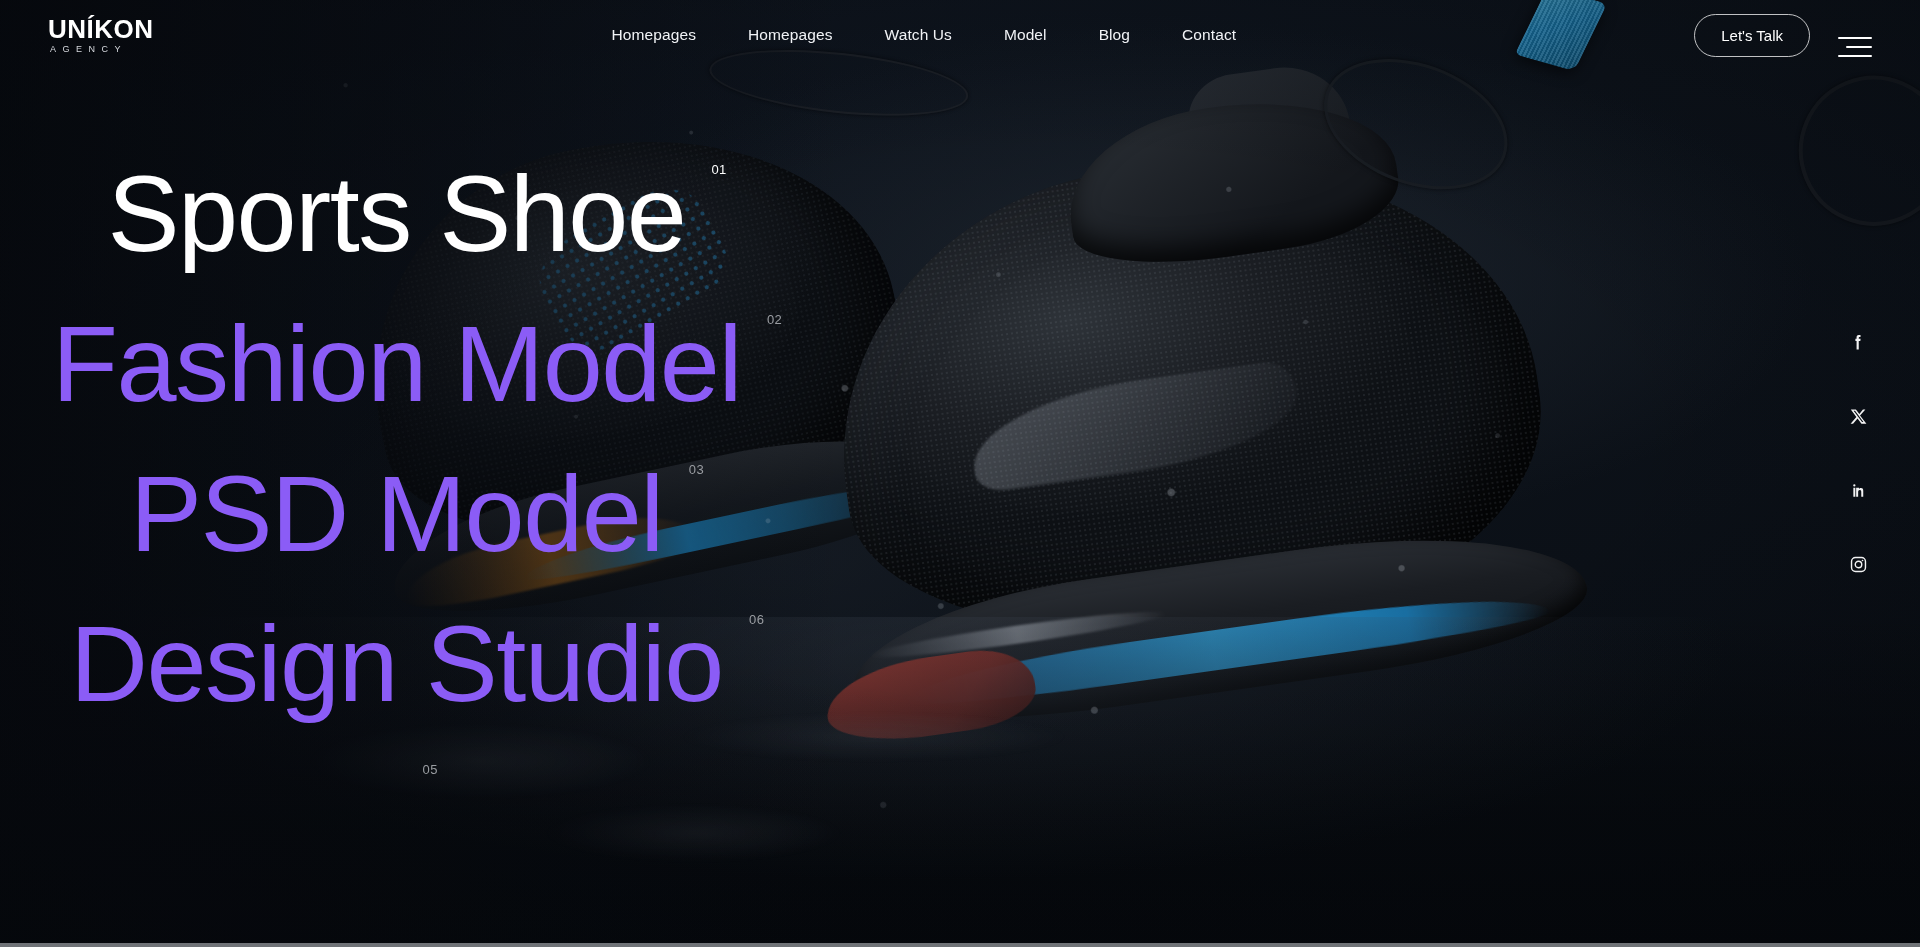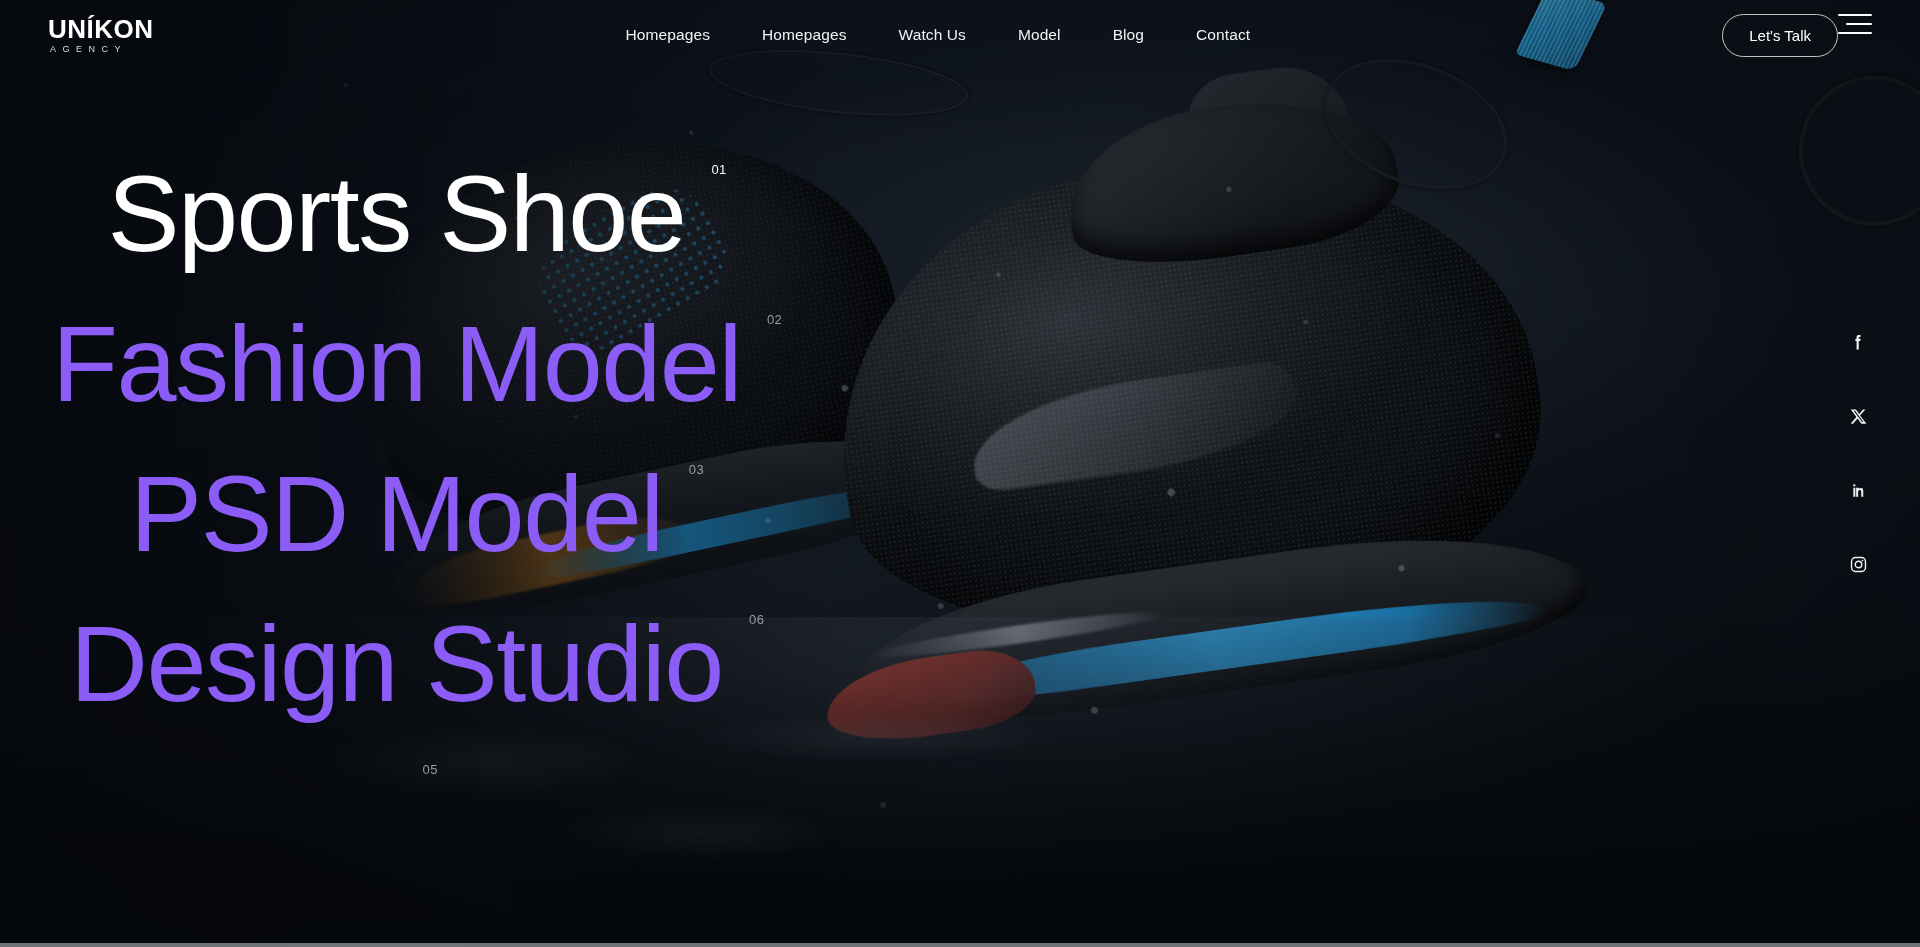--- a/index.html
+++ b/index.html
@@ -259,21 +259,21 @@
   .nav {
     flex:1;
     display:flex; align-items:center; justify-content:center;
     gap:52px;
   }
   .nav-item {
     font-size:15.5px; color:#f1f3f6; cursor:pointer;
     letter-spacing:.1px; white-space:nowrap;
   }
 
-  .header-right { display:flex; align-items:flex-start; }
+  .header-right { display:flex; align-items:flex-end; gap:28px; }
   .lets-talk {
     font-size:15px; color:#ffffff;
     border:1px solid rgba(255,255,255,.75);
     border-radius:40px;
     padding:12px 26px;
     background:transparent; cursor:pointer;
     white-space:nowrap;
   }
   .burger {
     width:34px; height:20px;

